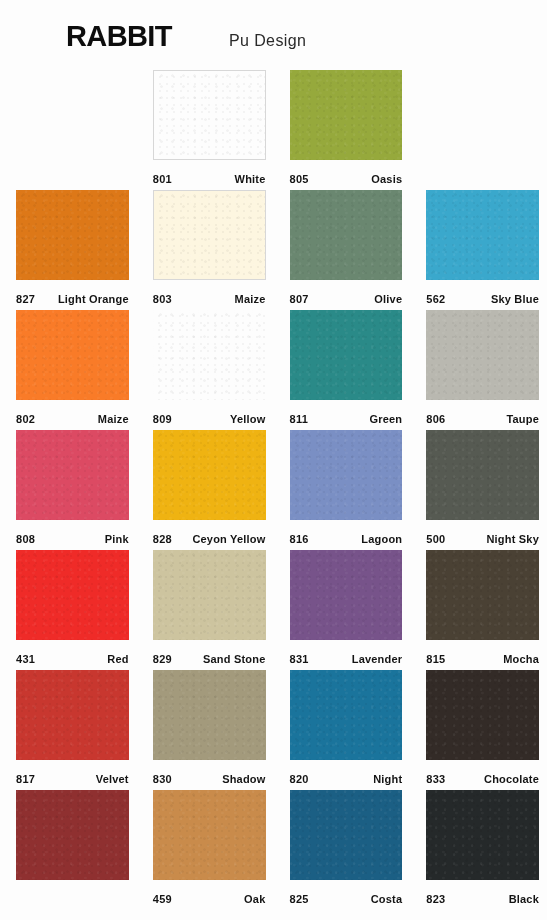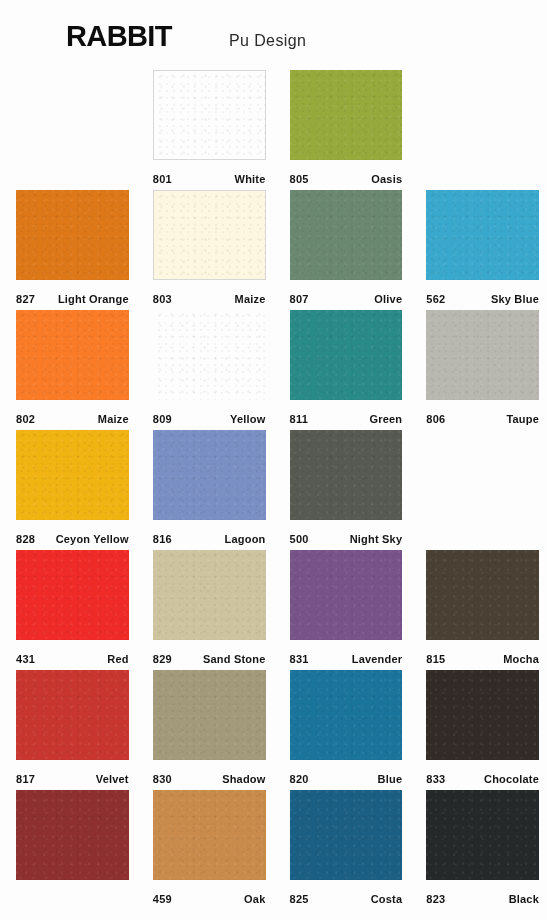--- a/index.html
+++ b/index.html
@@ -208,20 +208,27 @@
         <div class="cell">
           <div class="chip" style="background: rgb(185, 184, 176);"></div>
           <div class="caption">
             <span class="code">806</span>
             <span class="name">Taupe</span>
           </div>
         </div>
       </div>
       <div class="row">
         <div class="cell">
+          <div class="chip" style="background: rgb(220, 74, 99);"></div>
+          <div class="caption">
+            <span class="code">808</span>
+            <span class="name">Pink</span>
+          </div>
+        </div>
+        <div class="cell">
           <div class="chip" style="background: rgb(239, 179, 18);"></div>
           <div class="caption">
             <span class="code">828</span>
             <span class="name">Ceyon Yellow</span>
           </div>
         </div>
         <div class="cell">
           <div class="chip" style="background: rgb(122, 143, 196);"></div>
           <div class="caption">
             <span class="code">816</span>
@@ -278,21 +285,21 @@
           <div class="chip" style="background: rgb(163, 154, 124);"></div>
           <div class="caption">
             <span class="code">830</span>
             <span class="name">Shadow</span>
           </div>
         </div>
         <div class="cell">
           <div class="chip" style="background: rgb(26, 116, 156);"></div>
           <div class="caption">
             <span class="code">820</span>
-            <span class="name">Blue</span>
+            <span class="name">Night</span>
           </div>
         </div>
         <div class="cell">
           <div class="chip" style="background: rgb(51, 43, 39);"></div>
           <div class="caption">
             <span class="code">833</span>
             <span class="name">Chocolate</span>
           </div>
         </div>
       </div>

